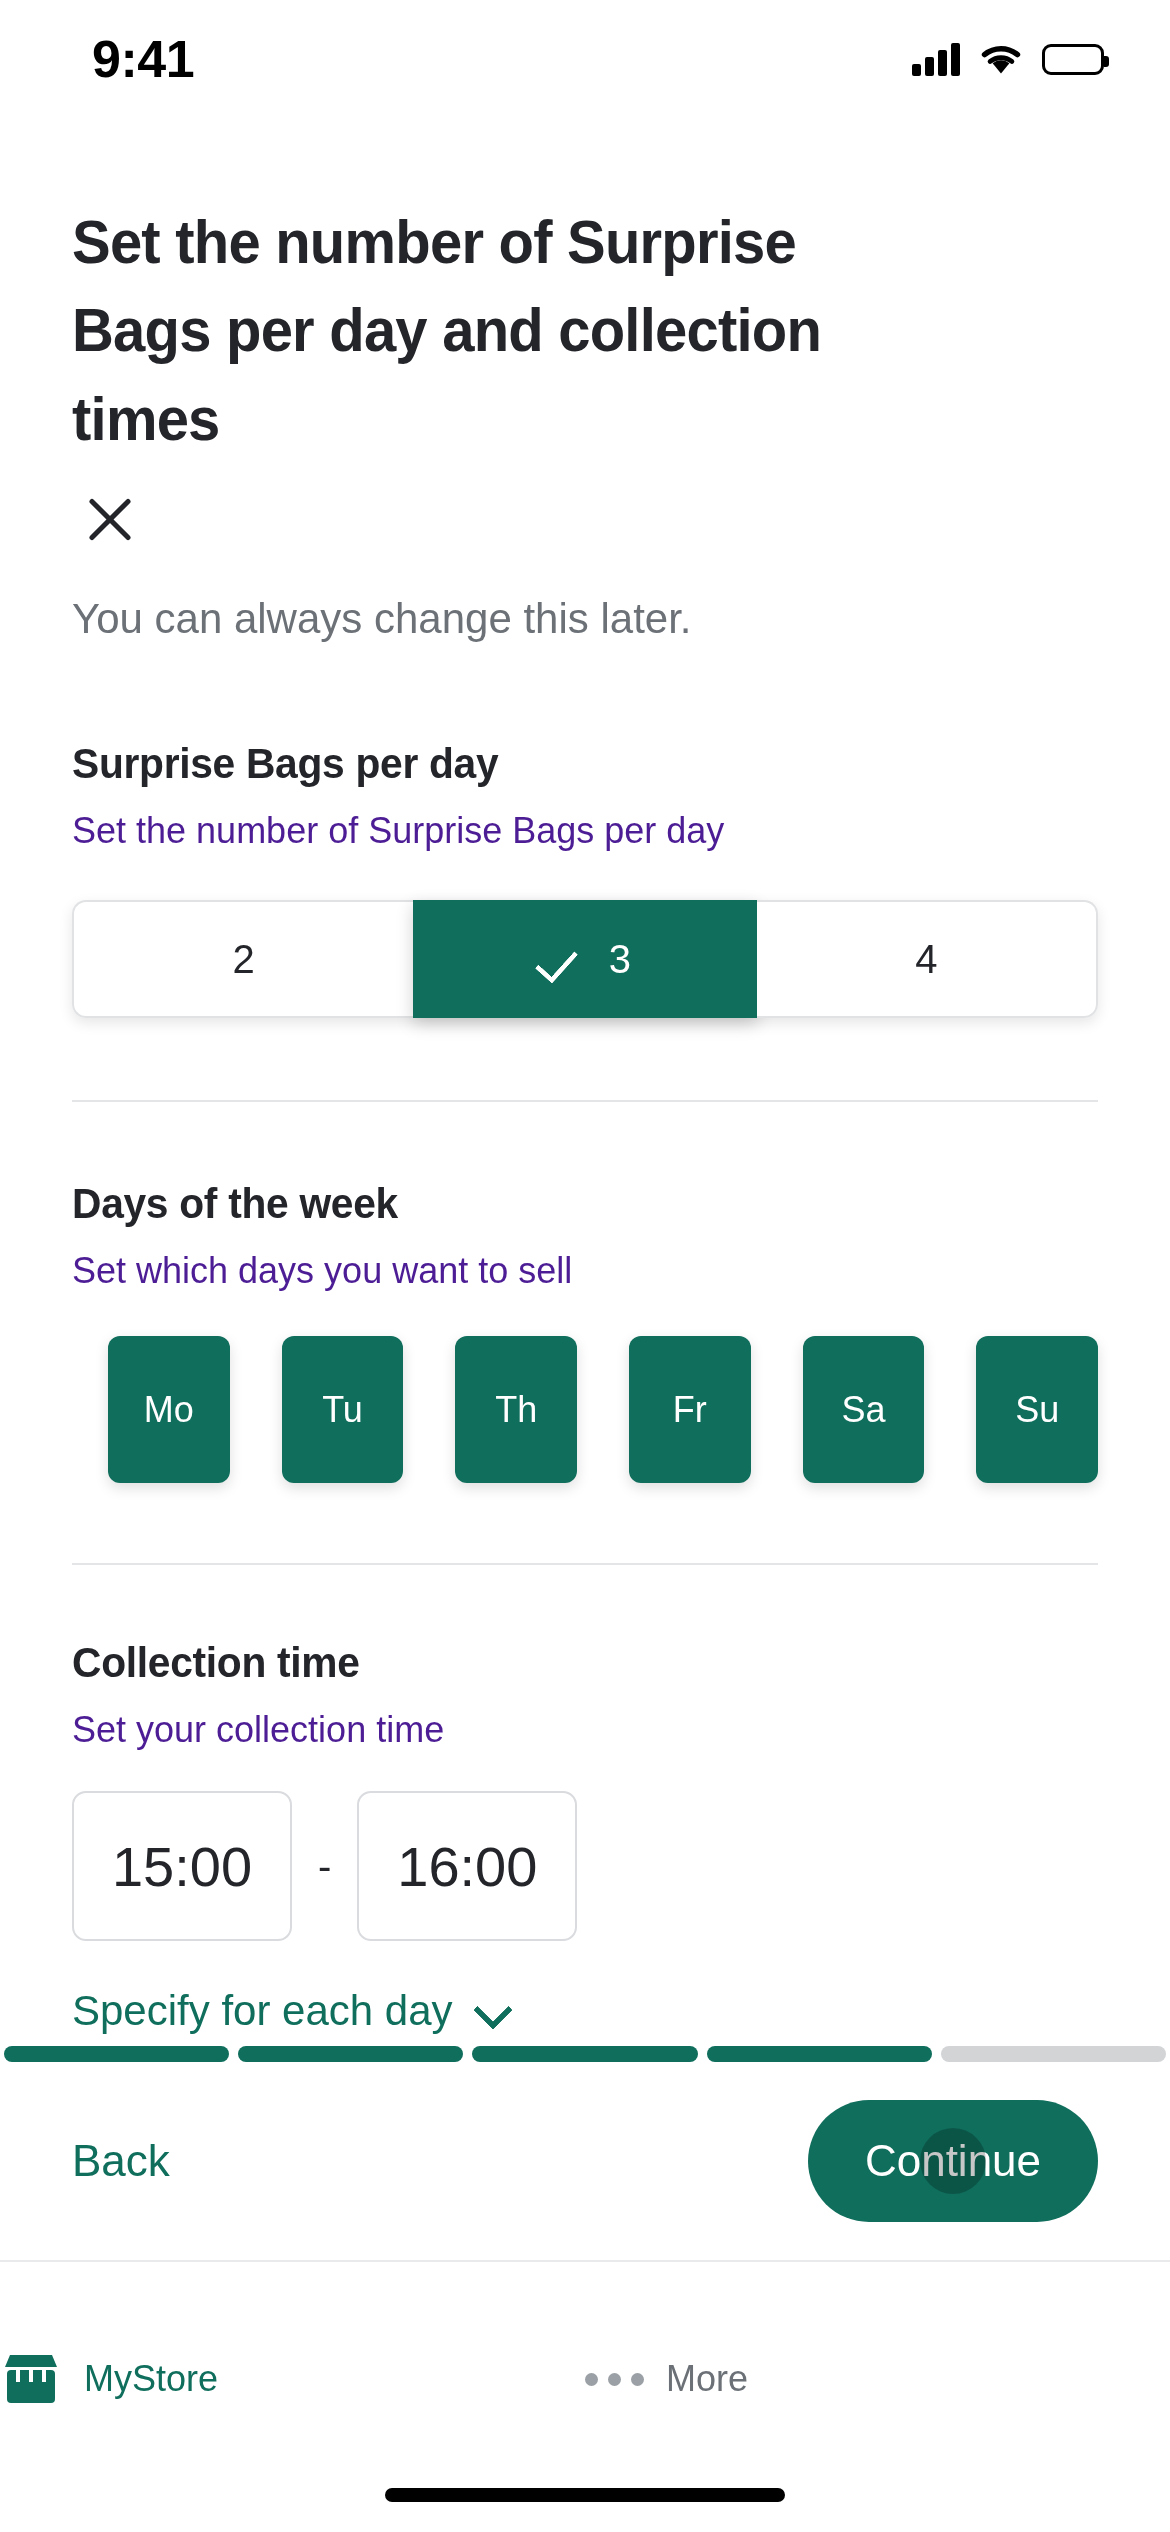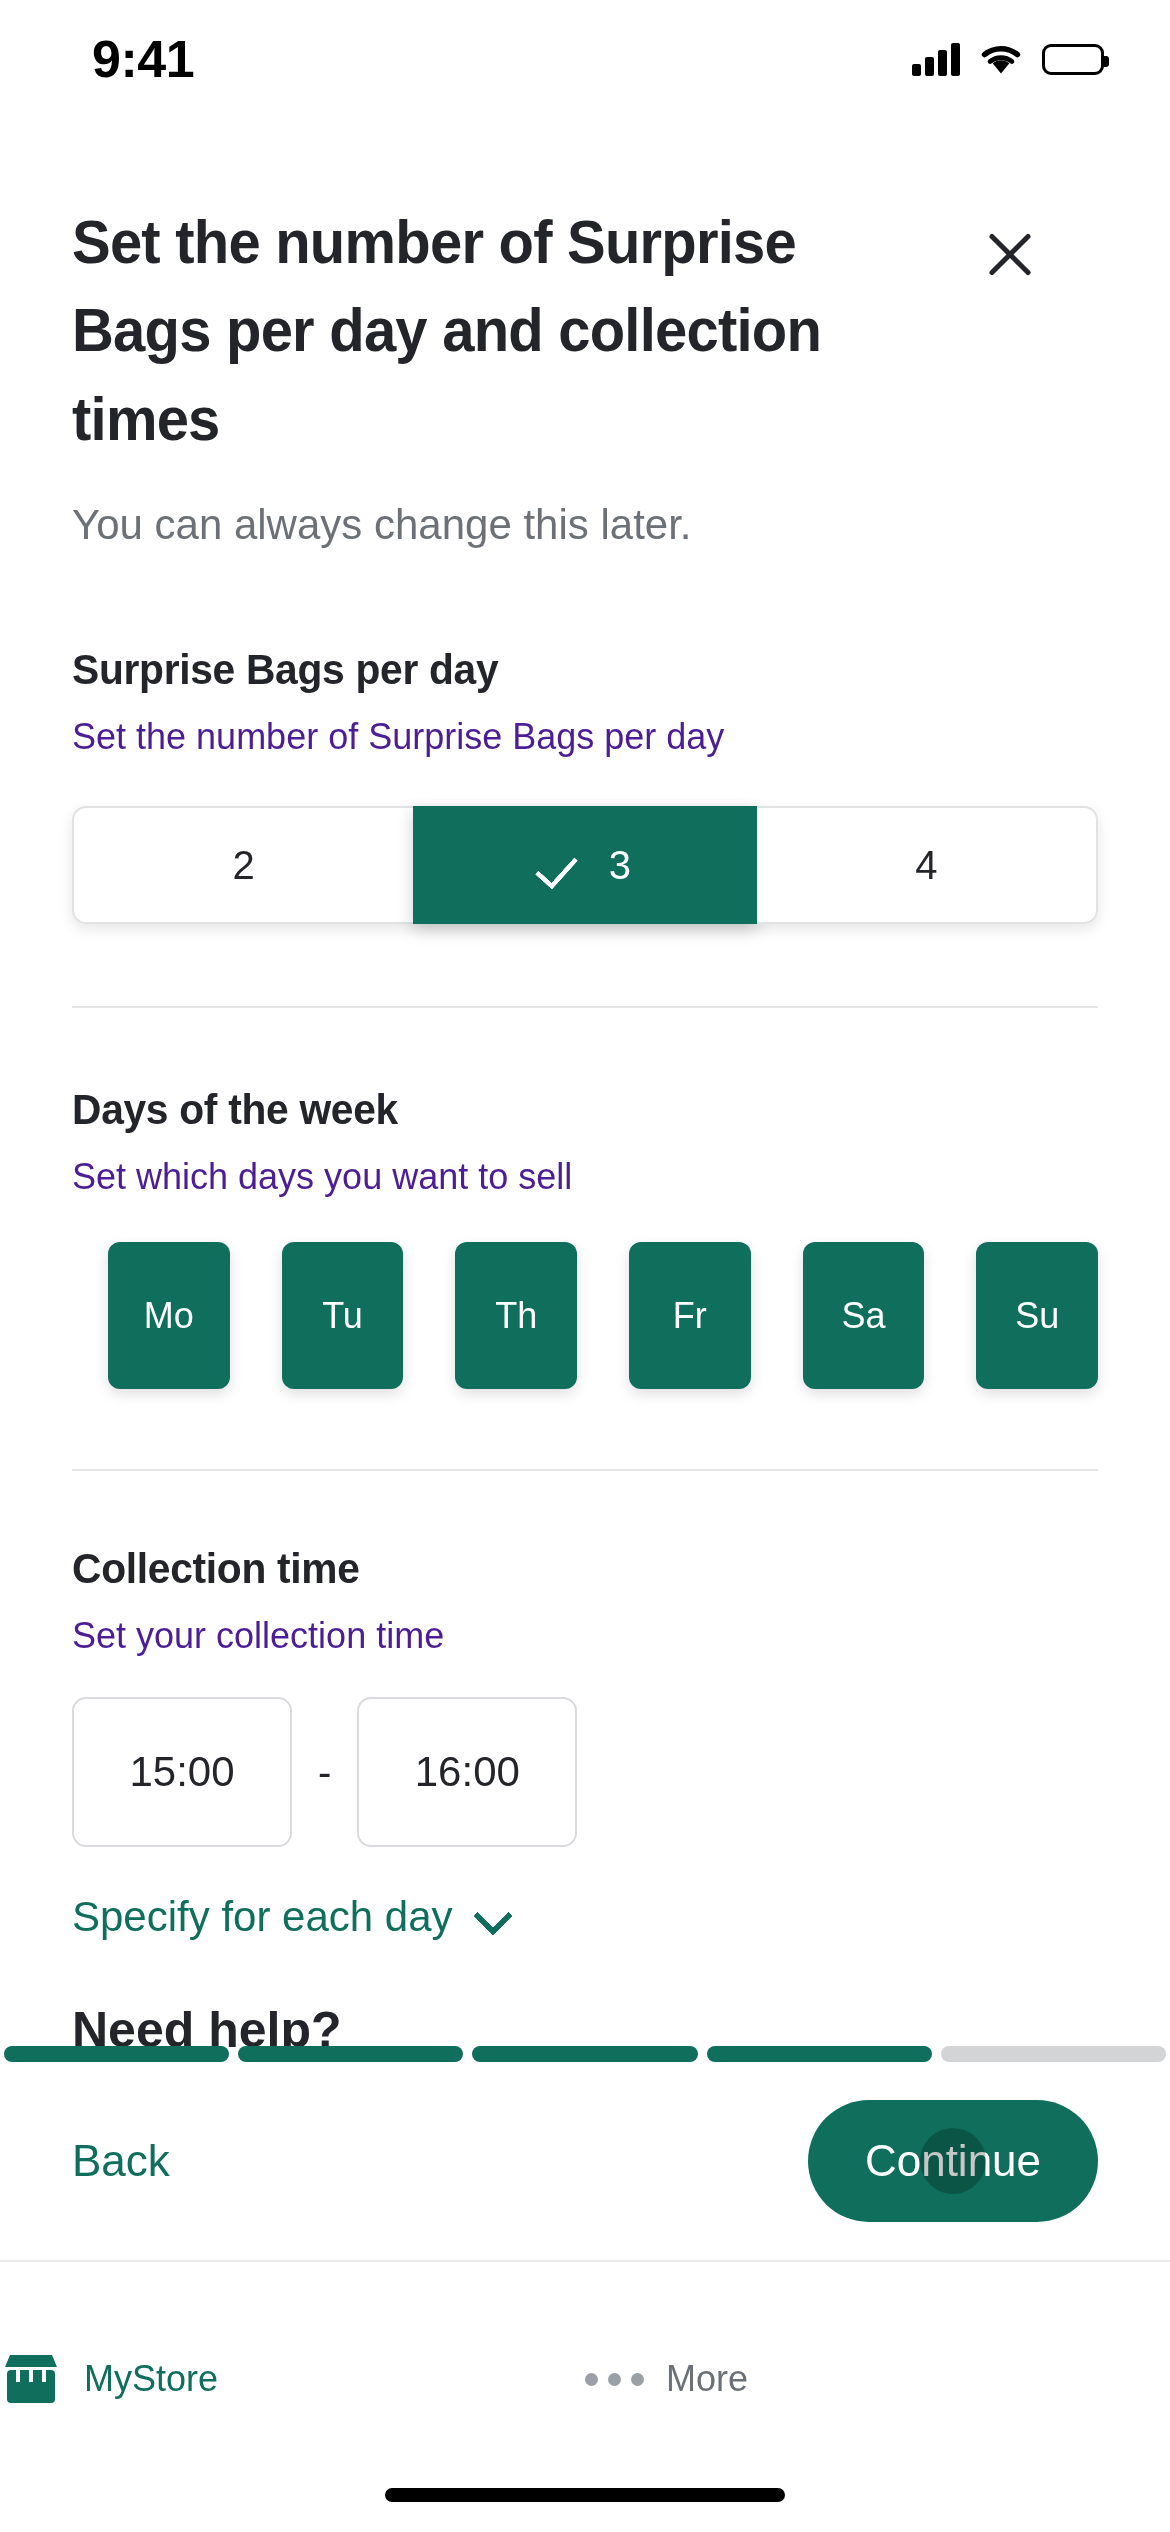--- a/index.html
+++ b/index.html
@@ -76,20 +76,21 @@
     width: 1170px;
     height: 1960px;
     overflow: hidden;
     background: #fff;
   }
 
   .header-row {
     display: flex;
     align-items: flex-start;
     padding: 90px 66px 0 72px;
+    flex-direction: column;
   }
   .page-title {
     flex: 1;
     font-size: 61px;
     line-height: 1.45;
     font-weight: 700;
     color: #23252a;
     letter-spacing: -0.8px;
     font-family: "Liberation Sans Narrow", "Liberation Sans", sans-serif;
     transform: scaleX(0.95);
@@ -221,21 +222,21 @@
     gap: 26px;
   }
   .time-box {
     width: 220px;
     height: 150px;
     border: 2px solid #d9dbde;
     border-radius: 14px;
     display: flex;
     align-items: center;
     justify-content: center;
-    font-size: 42px;
+    font-size: 56px;
     color: #23252a;
     background: #fff;
     cursor: pointer;
   }
   .time-dash { font-size: 40px; color: #23252a; }
 
   .specify-link {
     margin-top: 46px;
     display: flex;
     align-items: center;

